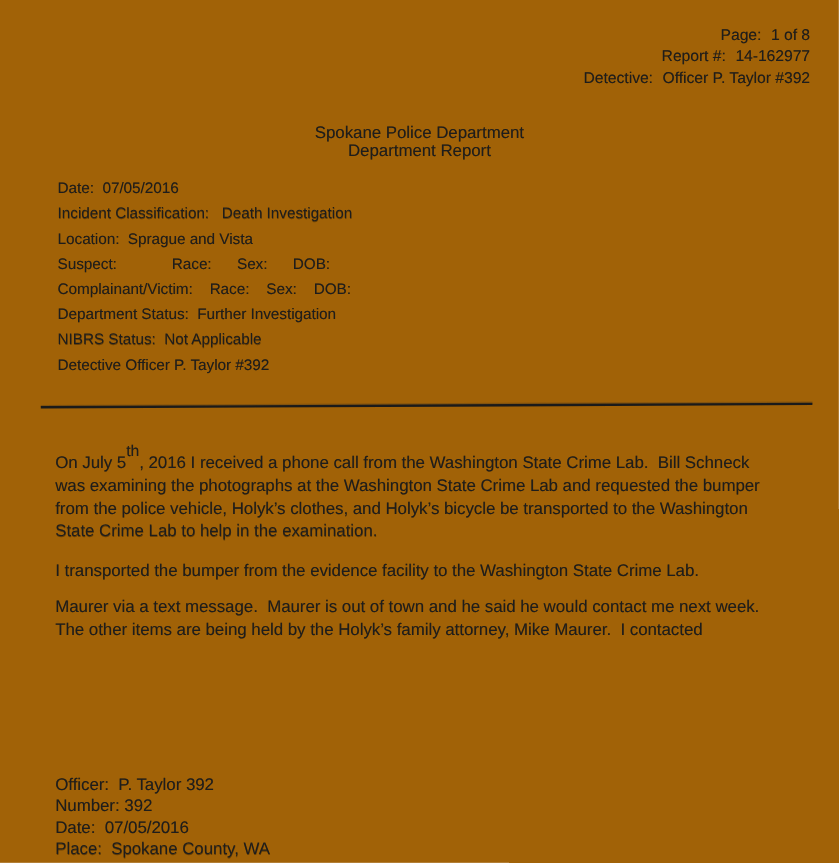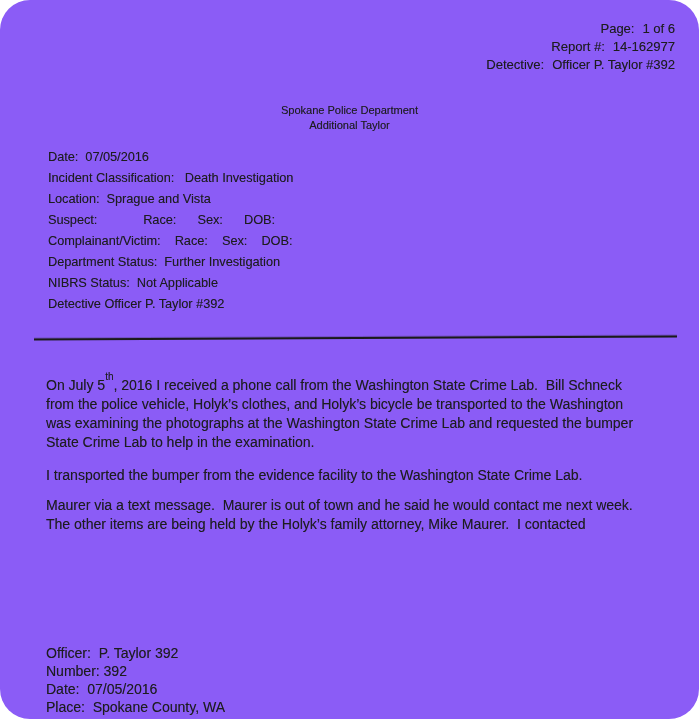--- a/index.html
+++ b/index.html
@@ -11,22 +11,21 @@
     width: 699px;
     height: 719px;
     position: relative;
     font-family: "Liberation Sans", sans-serif;
     color: #1d1d1d;
     overflow: hidden;
   }
   .page {
     position: absolute;
     inset: 0;
-    background: #8b5cf6;
-    border-radius: 30px;
+    background: #a16207;
   }
   
   .page * {
     text-shadow: 0.2px 0.2px 0.3px rgba(0,0,0,0.35);
   }
 
   .hdr {
     position: absolute;
     top: 20px;
     right: 24px;
@@ -41,21 +40,21 @@
   .hdr-label { white-space: pre; }
   .hdr-value { margin-left: 8px; white-space: pre; }
   .bold { font-weight: normal; }
 
   .title {
     position: absolute;
     top: 103px;
     left: 0;
     width: 100%;
     text-align: center;
-    font-size: 11px;
+    font-size: 14px;
     line-height: 15px;
   }
 
   .fields {
     position: absolute;
     top: 147px;
     left: 48px;
     font-size: 12.7px;
     line-height: 21px;
   }
@@ -78,21 +77,21 @@
     left: 46px;
     font-size: 14px;
     line-height: 19px;
   }
   .doc-body p { margin: 0; }
   .text-line { white-space: pre; }
   .mb1 { margin-bottom: 14px !important; }
   .mb2 { margin-bottom: 11px !important; }
   .mb3 { margin-bottom: 31px !important; }
   sup.ord {
-    font-size: 10px;
+    font-size: 13px;
     line-height: 0;
     position: relative;
     top: -4.5px;
   }
 
   .signature {
     position: absolute;
     top: 644px;
     left: 46px;
     font-size: 14px;
@@ -101,55 +100,55 @@
   .sig-line { white-space: pre; }
 </style>
 </head>
 <body>
 
 <div class="page">
 
   <div class="hdr">
     <div class="hdr-row">
       <span class="hdr-label">Page:</span>
-      <span class="hdr-value">1 of 6</span>
+      <span class="hdr-value">1 of 8</span>
     </div>
     <div class="hdr-row">
       <span class="hdr-label">Report #:</span>
       <span class="hdr-value bold">14-162977</span>
     </div>
     <div class="hdr-row">
       <span class="hdr-label">Detective:</span>
       <span class="hdr-value bold">Officer P. Taylor #392</span>
     </div>
   </div>
 
   <div class="title">
     <div>Spokane Police Department</div>
-    <div>Additional Taylor</div>
+    <div>Department Report</div>
   </div>
 
   <div class="fields">
     <div class="field-line">Date:  07/05/2016</div>
     <div class="field-line">Incident Classification:   Death Investigation</div>
     <div class="field-line">Location:  Sprague and Vista</div>
     <div class="field-line">Suspect:             Race:      Sex:      DOB:</div>
     <div class="field-line">Complainant/Victim:    Race:    Sex:    DOB:</div>
     <div class="field-line">Department Status:  Further Investigation</div>
     <div class="field-line">NIBRS Status:  Not Applicable</div>
     <div class="field-line">Detective Officer P. Taylor #392</div>
   </div>
 
   <div class="rule"></div>
 
   <div class="doc-body">
     <p class="mb1">
       <span class="text-line"><span>On July 5</span><sup class="ord">th</sup><span>, 2016 I received a phone call from the Washington State Crime Lab.  Bill Schneck</span></span>
+      <span class="text-line" style="display:block">was examining the photographs at the Washington State Crime Lab and requested the bumper</span>
       <span class="text-line" style="display:block">from the police vehicle, Holyk’s clothes, and Holyk’s bicycle be transported to the Washington</span>
-      <span class="text-line" style="display:block">was examining the photographs at the Washington State Crime Lab and requested the bumper</span>
       <span class="text-line" style="display:block">State Crime Lab to help in the examination.</span>
     </p>
     <p class="mb2">
       <span class="text-line" style="display:block">I transported the bumper from the evidence facility to the Washington State Crime Lab.</span>
     </p>
     <p class="mb3">
       <span class="text-line" style="display:block">Maurer via a text message.  Maurer is out of town and he said he would contact me next week.</span>
       <span class="text-line" style="display:block">The other items are being held by the Holyk’s family attorney, Mike Maurer.  I contacted</span>
     </p>
   </div>

